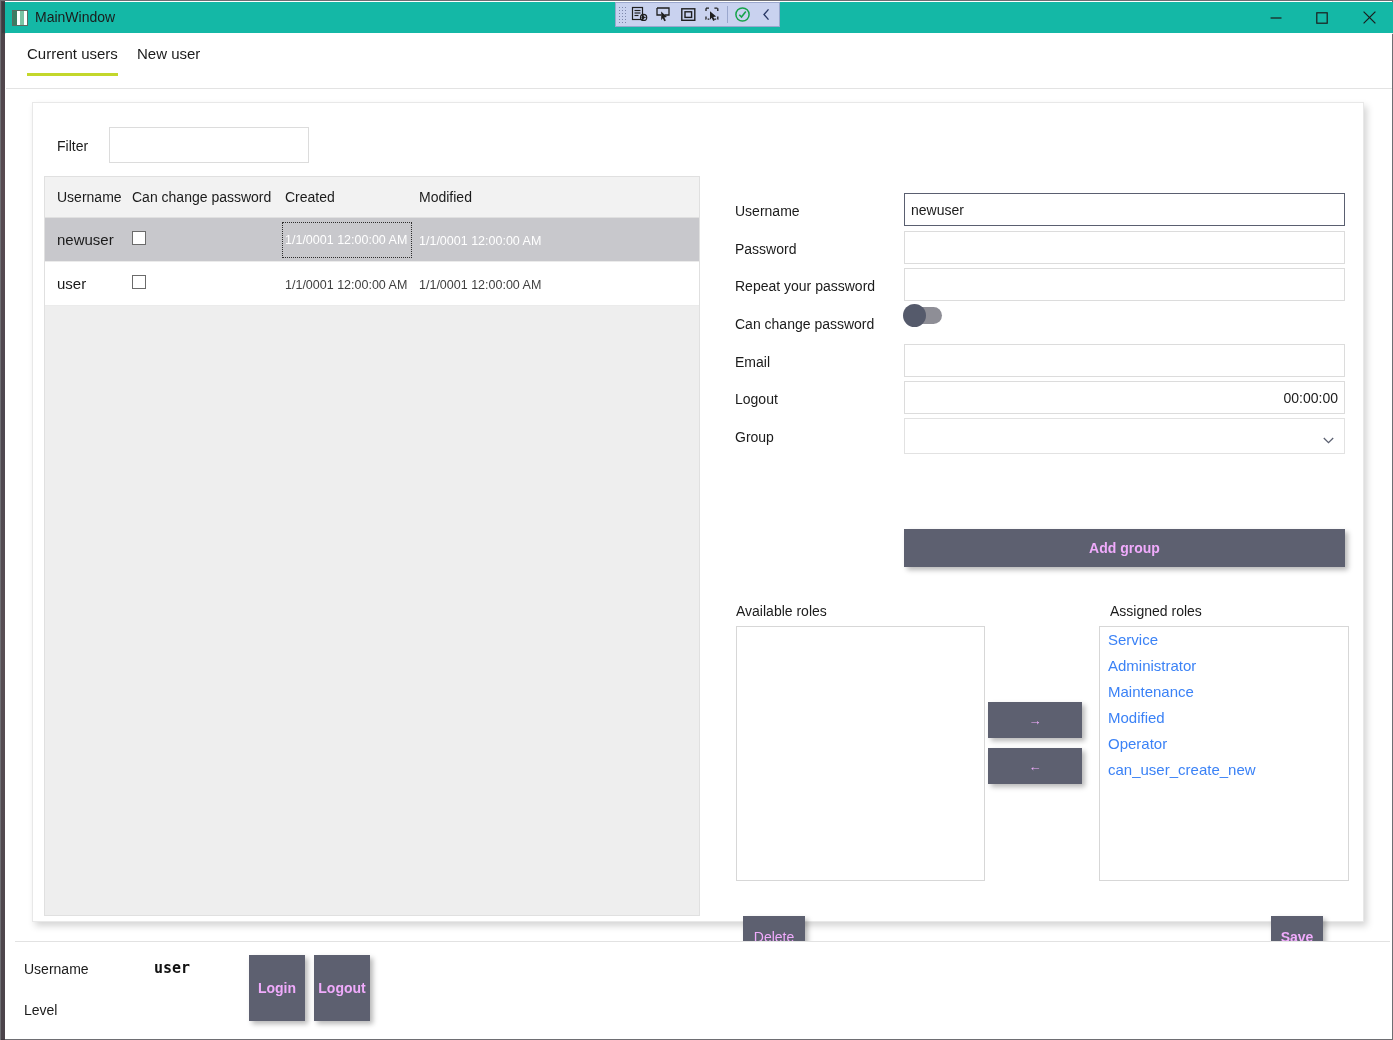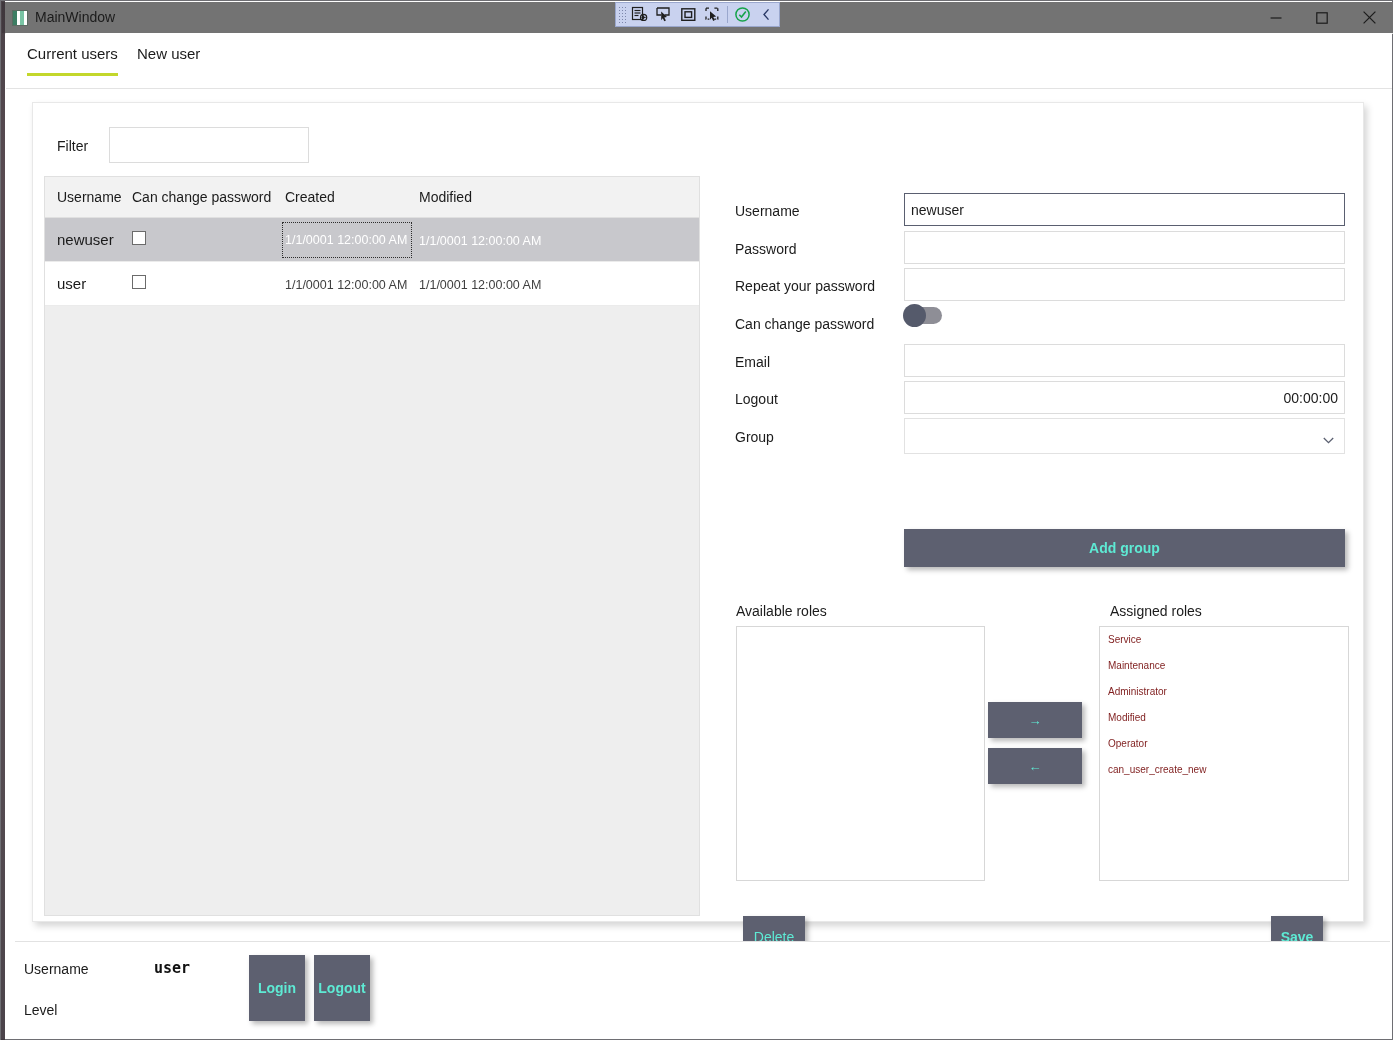--- a/index.html
+++ b/index.html
@@ -35,21 +35,21 @@
     background: linear-gradient(180deg,#3a3238 0%,#4a3b42 18%,#3e3740 40%,#4a3f45 62%,#3b333a 100%);
     opacity: .92;
     z-index: 40;
   }
 
   
   .titlebar {
     position: absolute;
     left: 1px; top: 1px;
     width: 1391px; height: 31px;
-    background: #737373;
+    background: #14b8a6;
     border-bottom: 1px solid #e6e6e6;
   }
   .title-icon {
     position: absolute; left: 10px; top: 8px;
     width: 16px; height: 16px;
     border: 1px solid #5b6b62;
     box-sizing: border-box;
     background: #f2f2f2;
     display: flex;
   }
@@ -240,21 +240,21 @@
     border: 1px solid #e2e2e2;
     background: #ffffff;
   }
   .combo .chev {
     position: absolute; right: 10px; top: 12px;
     width: 11px; height: 7px;
   }
 
   .btn {
     background: #5d6070;
-    color: #5eead4;
+    color: #f0abfc;
     border: none;
     font-family: "Liberation Sans", sans-serif;
     font-size: 14px;
     box-shadow: 3px 3px 5px rgba(0,0,0,.28);
     cursor: default;
     display: flex;
     align-items: center;
     justify-content: center;
   }
   .add-group-btn {
@@ -269,22 +269,22 @@
     font-size: 14px; color: #1b1b1b;
   }
   .roles-box {
     position: absolute;
     border: 1px solid #d7d7d7;
     background: #ffffff;
     box-sizing: border-box;
     overflow: hidden;
   }
   .role-item {
-    font-size: 10px;
-    color: #7f1d1d;
+    font-size: 15px;
+    color: #3b82f6;
     padding: 3px 8px;
     line-height: 20px;
   }
   .arrow-btn {
     position: absolute;
     width: 94px; height: 36px;
     font-size: 13px;
   }
 
   
@@ -482,22 +482,22 @@
 
         <div class="btn add-group-btn">Add group</div>
 
         <div class="roles-title" style="left:12px; top:427px;">Available roles</div>
         <div class="roles-title" style="left:386px; top:427px;">Assigned roles</div>
 
         <div class="roles-box" style="left:12px; top:450px; width:249px; height:255px;"></div>
 
         <div class="roles-box" style="left:375px; top:450px; width:250px; height:255px;">
           <div class="role-item">Service</div>
+          <div class="role-item">Administrator</div>
           <div class="role-item">Maintenance</div>
-          <div class="role-item">Administrator</div>
           <div class="role-item">Modified</div>
           <div class="role-item">Operator</div>
           <div class="role-item">can_user_create_new</div>
         </div>
 
         <div class="btn arrow-btn" style="left:264px; top:526px;">→</div>
         <div class="btn arrow-btn" style="left:264px; top:572px;">←</div>
       </div>
 
       <div class="btn delete-btn">Delete</div>

